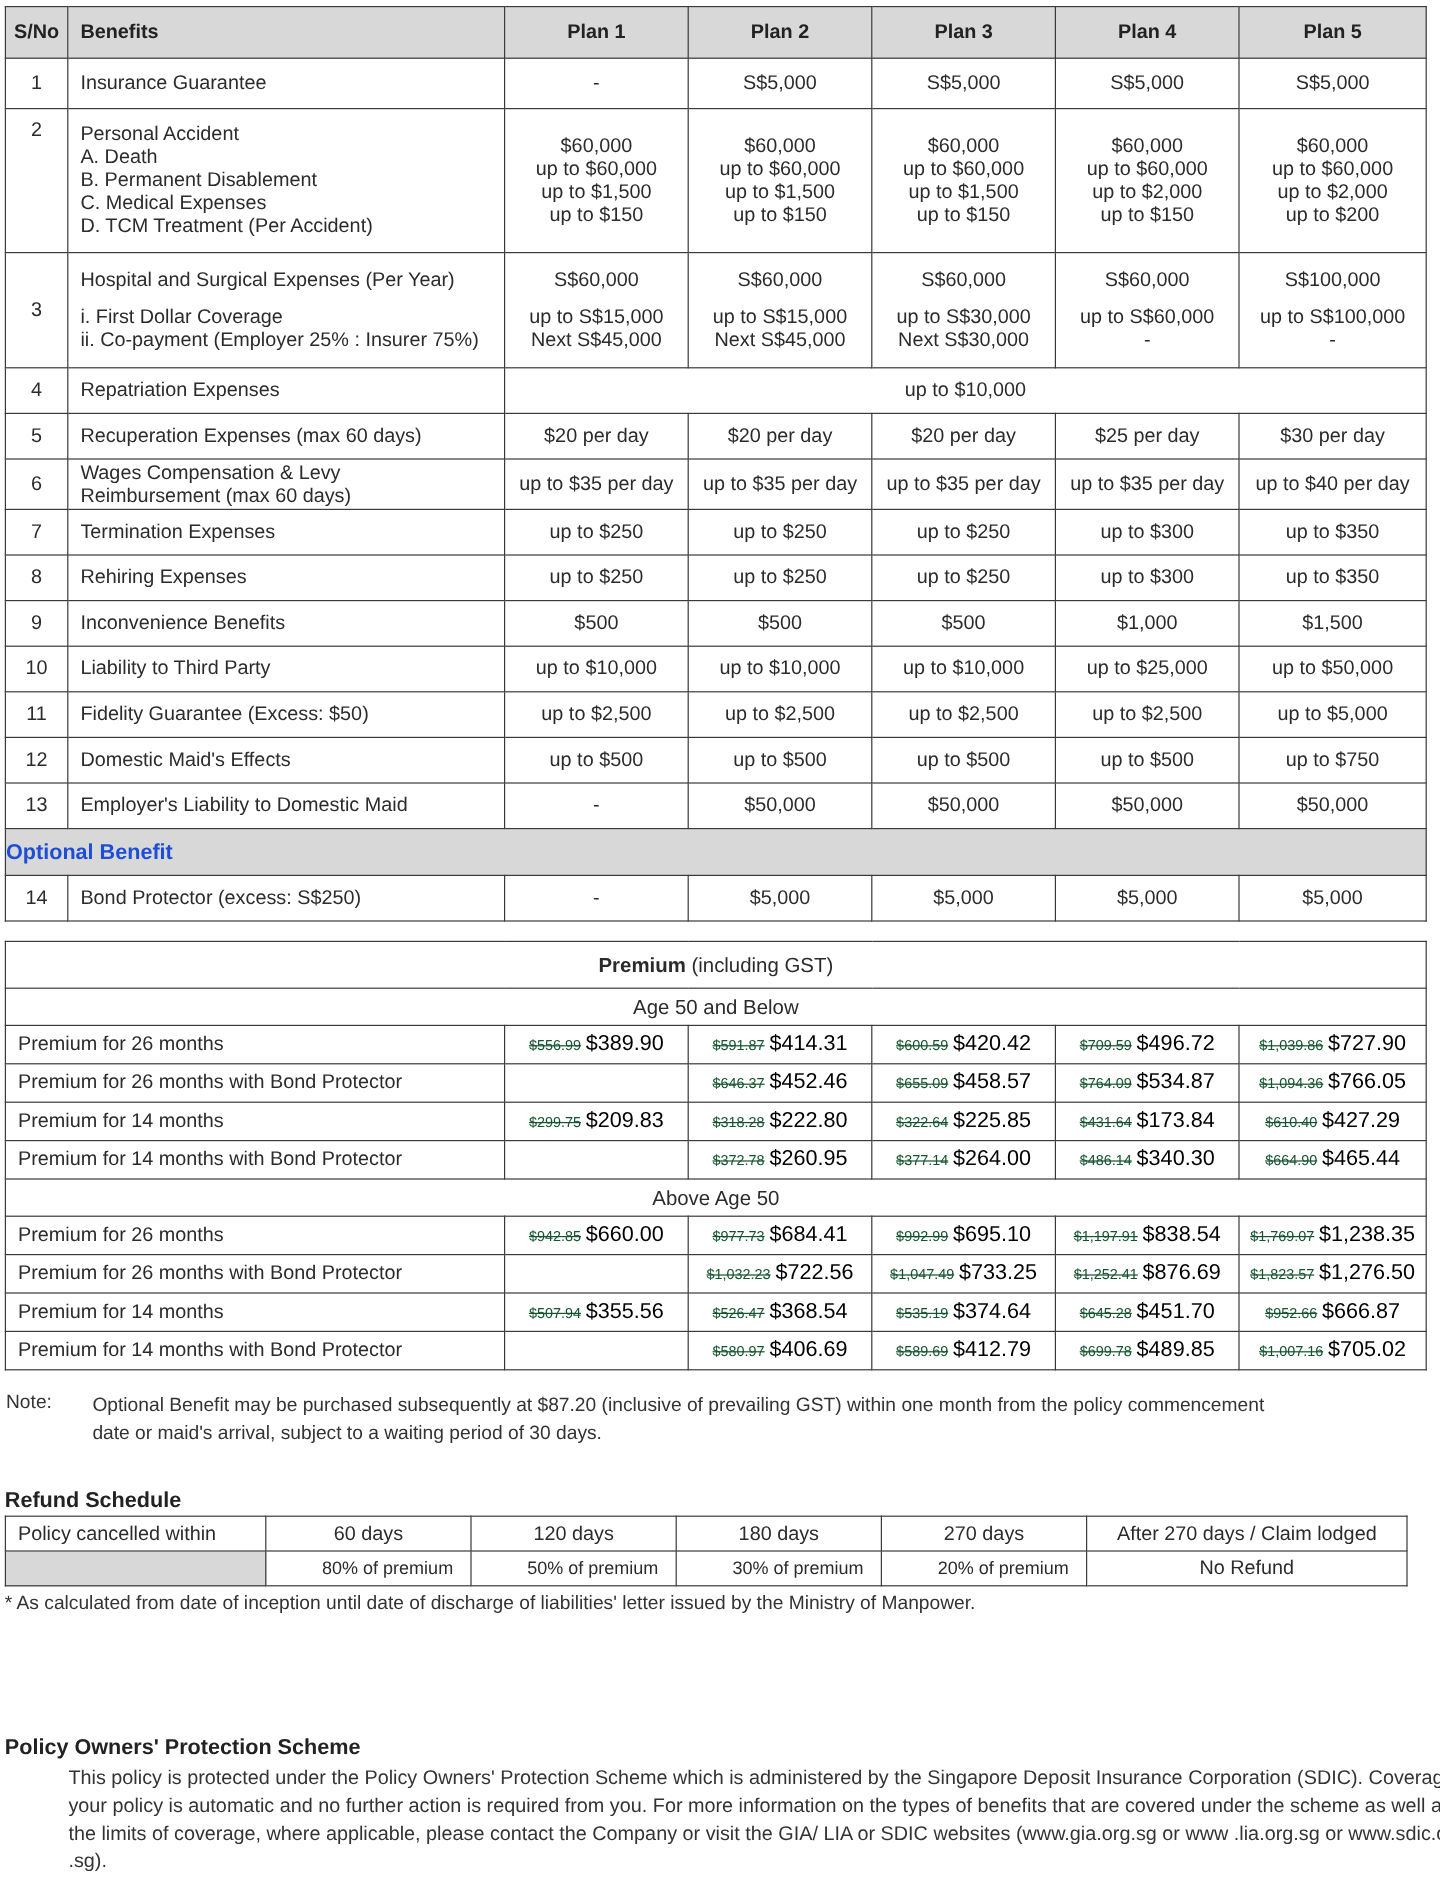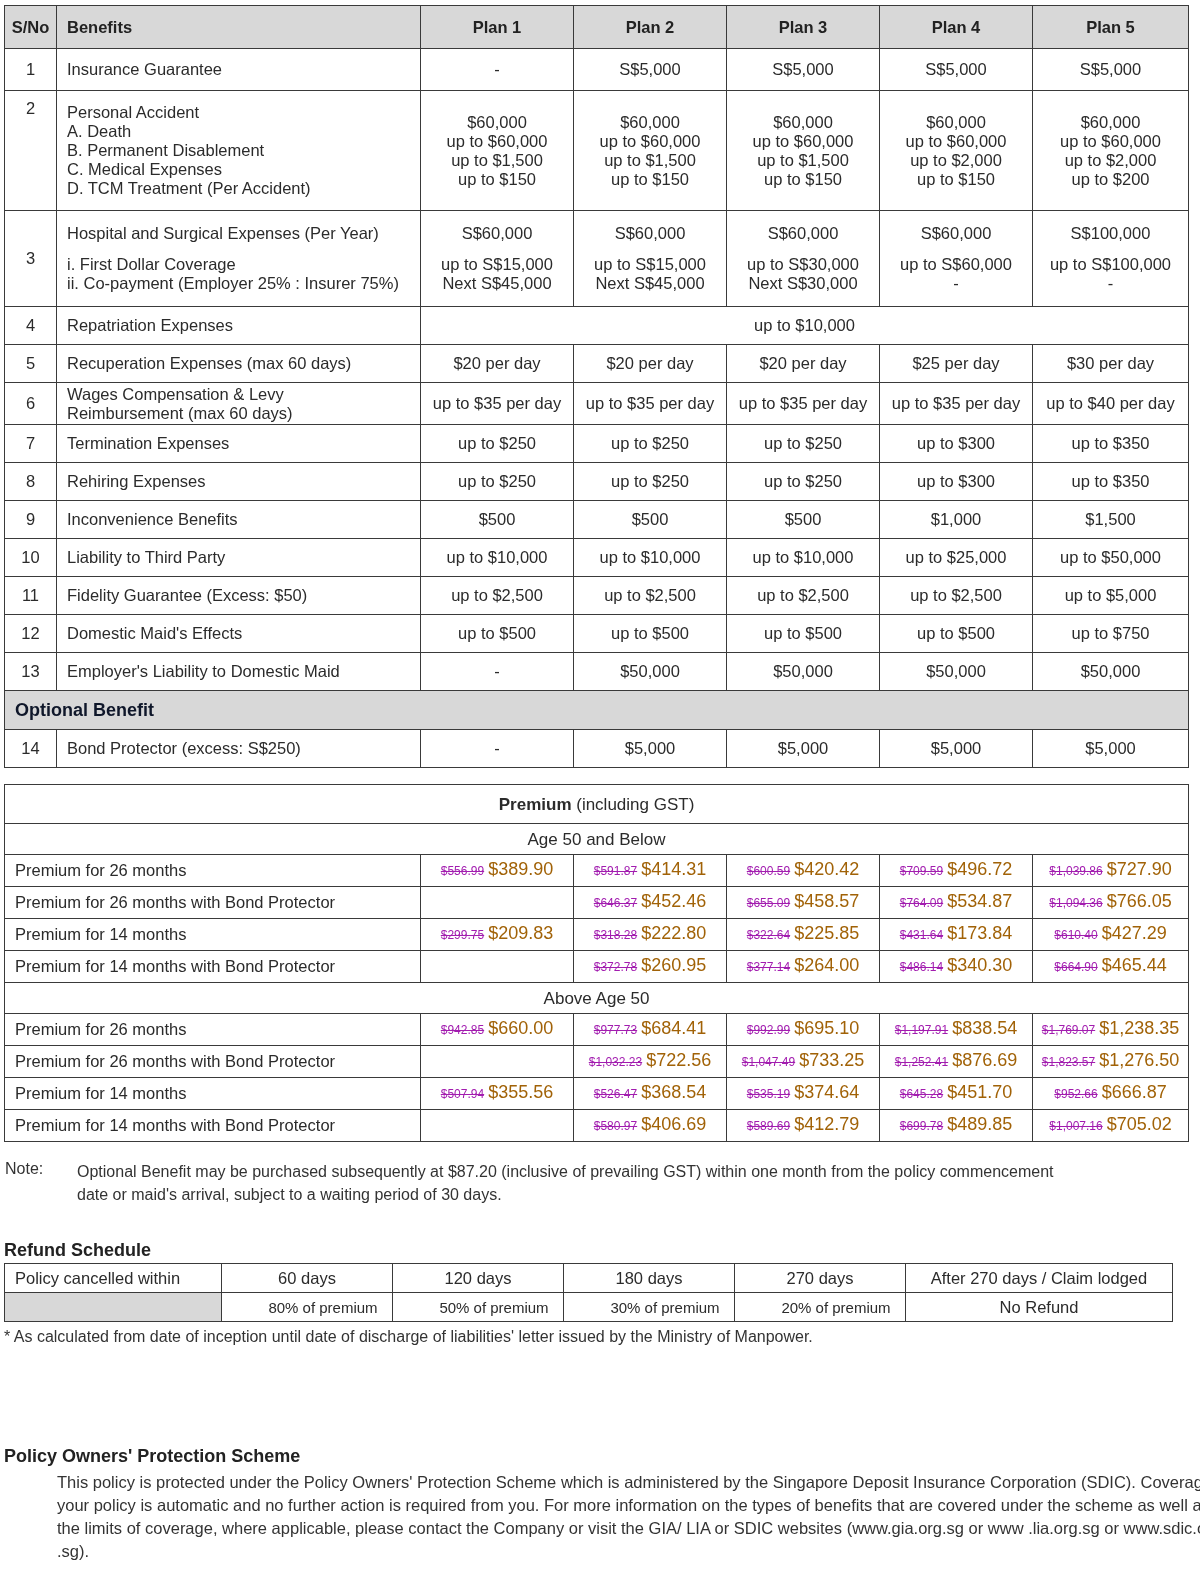--- a/index.html
+++ b/index.html
@@ -4,23 +4,23 @@
 <style>
   html, body { margin:0; padding:0; background:#ffffff; }
   body { width:1200px; height:1581px; position:relative; font-family:"Liberation Sans", sans-serif; color:#2b2b2b; overflow:hidden; }
   table { border-collapse:collapse; table-layout:fixed; }
   td, th { border:1.5px solid #3a3a3a; padding:0; font-size:16.5px; line-height:19px; }
   .hdr th { background:#d8d8d8; font-weight:bold; height:42px; font-size:16.5px; color:#222; }
   .c { text-align:center; }
   .l { text-align:left; padding-left:10px; }
   .sn { text-align:center; }
   .benefits { position:absolute; left:4px; top:5px; width:1184px; }
-  .opt td { background:#d8d8d8; font-weight:bold; font-size:18px; padding-left:10px; height:38px; color:#0f172a; }
-  .strike { text-decoration:line-through; font-size:12px; color:#a21caf; margin-right:4px; }
-  .price { font-size:18px; color:#a16207; }
+  .opt td { background:#d8d8d8; font-weight:bold; font-size:18px; height:38px; color:#1d4ed8; }
+  .strike { text-decoration:line-through; font-size:12px; color:#14532d; margin-right:4px; }
+  .price { font-size:18px; color:#000000; }
   .prem { position:absolute; left:4px; top:784px; width:1184px; }
   .prem td { height:31px; }
   .prem .title { font-size:17px; text-align:center; height:38px; }
   .prem .sub { font-size:17px; text-align:center; height:30px; }
   .multi div { line-height:19px; }
   .note { position:absolute; left:5px; top:1160px; font-size:16px; color:#333; width:1150px; }
   .note .lbl { position:absolute; left:0; top:0; }
   .note .txt { position:absolute; left:72px; top:0; width:1000px; line-height:23px; }
   .refund-title { position:absolute; left:4px; top:1240px; font-weight:bold; font-size:18px; color:#222; }
   .refund { position:absolute; left:4px; top:1263px; width:1168px; }

